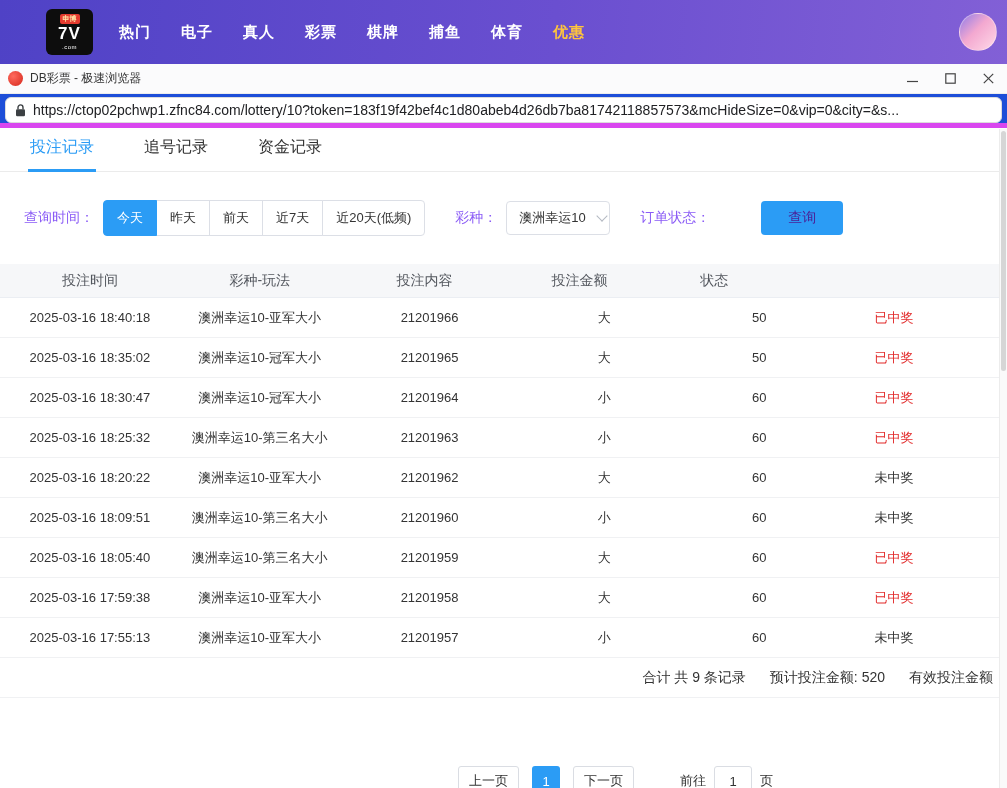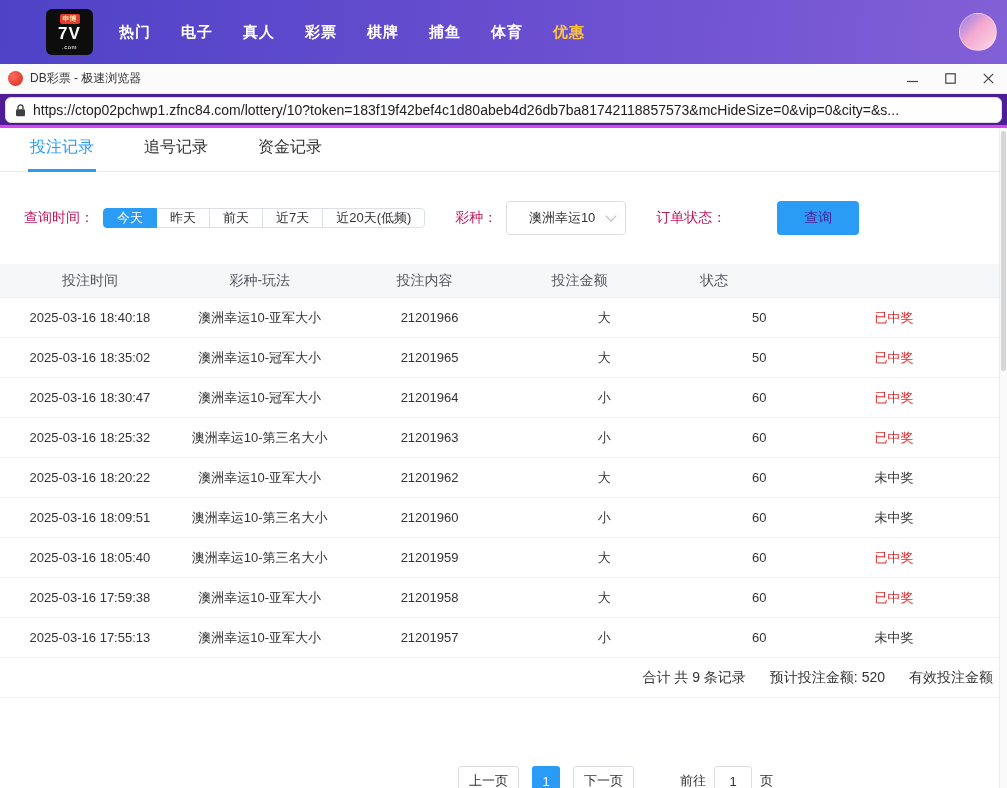--- a/index.html
+++ b/index.html
@@ -25,49 +25,49 @@
   
   .titlebar { height:30px; background:#fbfbfc; display:flex; align-items:center; padding-left:8px;
     border-bottom:1px solid #ededed; }
   .app-icon { width:15px; height:15px; border-radius:50%; flex:none;
     background:radial-gradient(circle at 35% 35%, #ff6a5e, #d5281c); margin-right:7px; }
   .titlebar-title { font-size:12px; color:#333; }
   .win-controls { margin-left:auto; display:flex; height:100%; }
   .win-btn { width:38px; display:flex; align-items:center; justify-content:center; cursor:pointer; }
   .win-btn svg { display:block; }
 
-  .urlbar { height:34px; background:#4c1d95; padding:3px 5px 5px; border-bottom:3px solid #d946ef; }
+  .urlbar { height:34px; background:#1d4ed8; padding:3px 5px 5px; border-bottom:5px solid #d946ef; }
   .address { height:26px; background:#fff; border:1px solid #dcdcdc; border-radius:6px;
     display:flex; align-items:center; padding:0 9px; cursor:text; }
   .lock { display:flex; margin-right:7px; flex:none; }
   .url-text { font-size:14px; color:#202124; white-space:nowrap; overflow:hidden; flex:1; }
 
   
   .content { position:relative; height:660px; background:#fff; padding-right:8px; }
   .tabs { height:44px; display:flex; align-items:flex-end; gap:46px; padding-left:28px;
     border-bottom:1px solid #ebebeb; }
   .tab { position:relative; font-size:16px; color:#333; padding:0 2px 13px; cursor:pointer; }
   .tab.active { color:#2b9cf5; }
   .tab.active::after { content:""; position:absolute; left:0; right:0; bottom:-1px; height:3px; background:#2b9cf5; }
 
   .filters { display:flex; align-items:center; margin-top:18px; height:56px; padding:0 24px; }
-  .flabel { font-size:14px; color:#be185d; margin-right:9px; white-space:nowrap; }
+  .flabel { font-size:14px; color:#8b5cf6; margin-right:9px; white-space:nowrap; }
   .flabel.ml { margin-left:30px; }
   .btn-group { display:flex; }
-  .tbtn { height:20px; padding:0 13px; font-size:13px; background:#fff; border:1px solid #dcdfe6;
+  .tbtn { height:36px; padding:0 13px; font-size:13px; background:#fff; border:1px solid #dcdfe6;
     color:#333; cursor:pointer; margin-left:-1px; white-space:nowrap; }
   .tbtn:first-child { border-radius:4px 0 0 4px; margin-left:0; }
   .tbtn:last-child { border-radius:0 4px 4px 0; }
   .tbtn.active { background:#2b9cf5; border-color:#2b9cf5; color:#fff; position:relative; z-index:1; }
   .select { height:34px; border:1px solid #dcdfe6; border-radius:4px; background:#fff; display:flex;
     align-items:center; padding:0 10px 0 12px; cursor:pointer; }
   .select-value { font-size:13px; color:#333; white-space:nowrap; }
   .chev { width:8px; height:8px; border-right:1.5px solid #b4b9c2; border-bottom:1.5px solid #b4b9c2;
     transform:rotate(45deg); margin:-4px 0 0 12px; flex:none; }
-  .select.lottery { width:120px; justify-content:flex-end; }
+  .select.lottery { width:104px; justify-content:flex-start; }
   .select.status { width:106px; justify-content:space-between; }
   .query-btn { margin-left:42px; width:82px; height:34px; background:#2b9cf5; color:#4c1d95; border:none;
     border-radius:4px; font-size:14px; cursor:pointer; }
 
   .table { margin-top:18px; }
   .thead { display:flex; height:34px; align-items:center; background:#f6f7f9;
     border-bottom:1px solid #ebeef3; font-size:14px; color:#53575e; }
   .trow { display:flex; height:40px; align-items:center; border-bottom:1px solid #f0f1f3;
     font-size:13px; color:#333; }
   .c { text-align:center; white-space:nowrap; overflow:hidden; }

